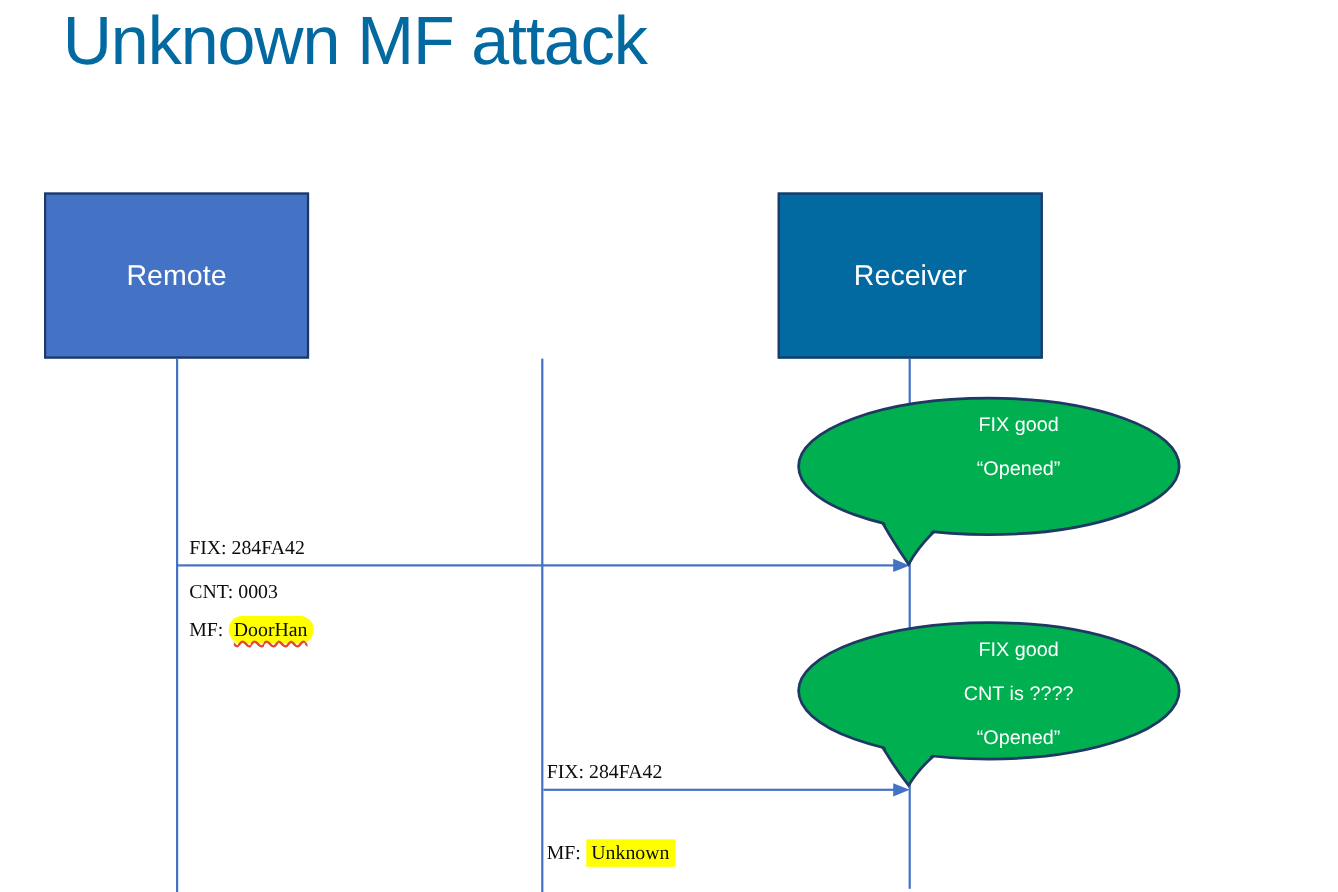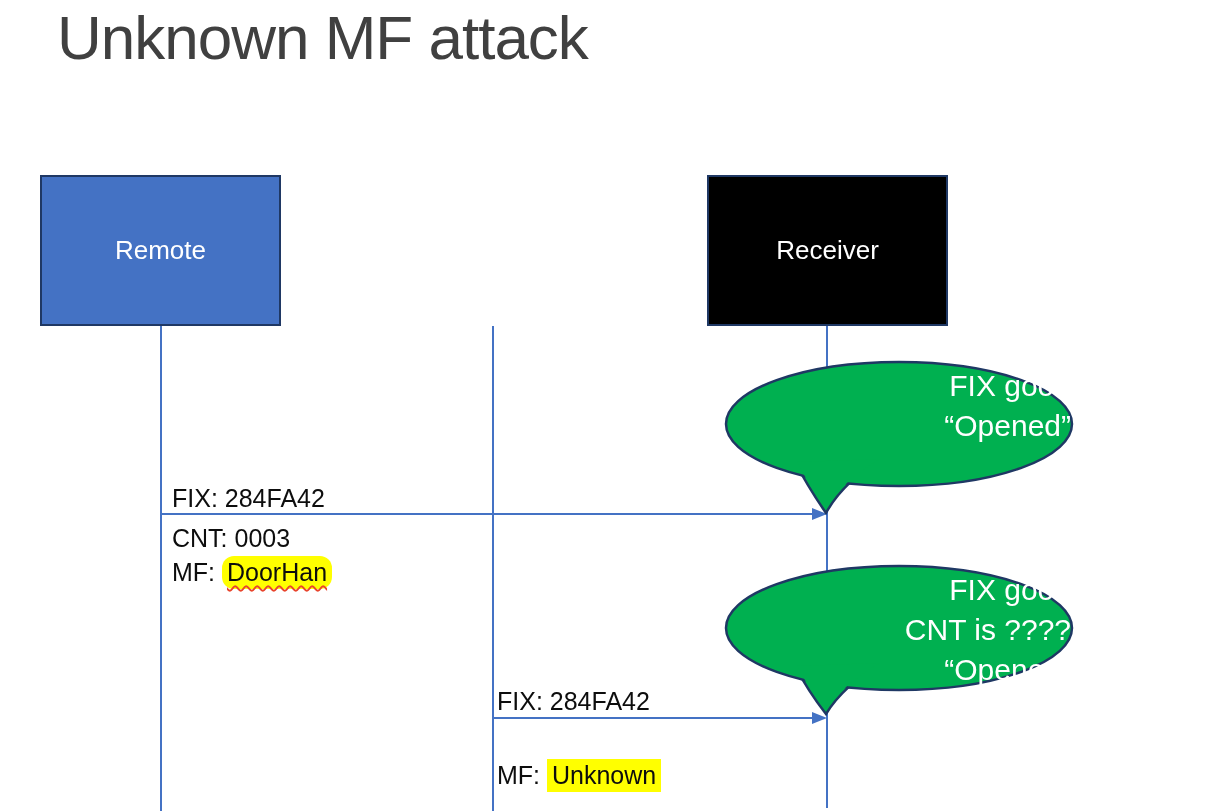--- a/index.html
+++ b/index.html
@@ -13,40 +13,40 @@
     color: #000000;
   }
   .title {
     position: absolute;
     left: 57px;
     top: 2px;
     margin: 0;
     font-size: 62px;
     font-weight: 300;
     letter-spacing: -1px;
-    color: #404040;
+    color: #0369a1;
     white-space: nowrap;
   }
   
   .actor {
     position: absolute;
     top: 175px;
     width: 241px;
     height: 151px;
     box-sizing: border-box;
     border: 2px solid #1F3864;
     display: flex;
     align-items: center;
     justify-content: center;
     color: #ffffff;
     font-size: 26px;
   }
   .actor-remote   { left: 40px;  background: #4472C4; }
   .actor-flipper  { left: 373px; background: #ED7D31; }
-  .actor-receiver { left: 707px; background: #000000; }
+  .actor-receiver { left: 707px; background: #0369a1; }
 
   
   .lifeline {
     position: absolute;
     width: 2px;
     background: #4472C4;
     top: 326px;
   }
   .lifeline-remote   { left: 160px; height: 485px; }
   .lifeline-flipper  { left: 492px; height: 485px; }
@@ -66,24 +66,25 @@
     border-top: 6px solid transparent;
     border-bottom: 6px solid transparent;
     border-left: 15px solid #4472C4;
   }
   .arrowhead-1 { left: 812px; top: 508px; }
   .arrowhead-2 { left: 812px; top: 712px; }
 
   
   .msg {
     position: absolute;
-    font-size: 25px;
+    font-size: 18px;
     line-height: 30px;
     white-space: nowrap;
     color: #0d0d0d;
+    font-family: Liberation Serif, serif;
   }
   .msg1-above  { left: 172px; top: 483px; }
   .msg1-below1 { left: 172px; top: 523px; }
   .msg1-below2 { left: 172px; top: 557px; }
   .msg2-above  { left: 497px; top: 686px; }
   .msg2-below1 { left: 497px; top: 726px; }
   .msg2-below2 { left: 497px; top: 760px; }
 
   .hl {
     background: #FFFF00;
@@ -97,25 +98,25 @@
     text-underline-offset: 4px;
     border-radius: 12px;
   }
 
   
   .bubble-svg { position: absolute; width: 365px; height: 170px; }
   .bubble1-svg { left: 715px; top: 352px; }
   .bubble2-svg { left: 715px; top: 556px; }
   .bubble-text {
     position: absolute;
-    left: 727px;
+    left: 754px;
     width: 344px;
-    text-align: right;
+    text-align: center;
     color: #ffffff;
-    font-size: 30px;
+    font-size: 18px;
     line-height: 40px;
   }
   .bubble1-text { top: 366px; }
   .bubble2-text { top: 570px; }
 </style>
 </head>
 <body>
 
 <div class="canvas">
 

